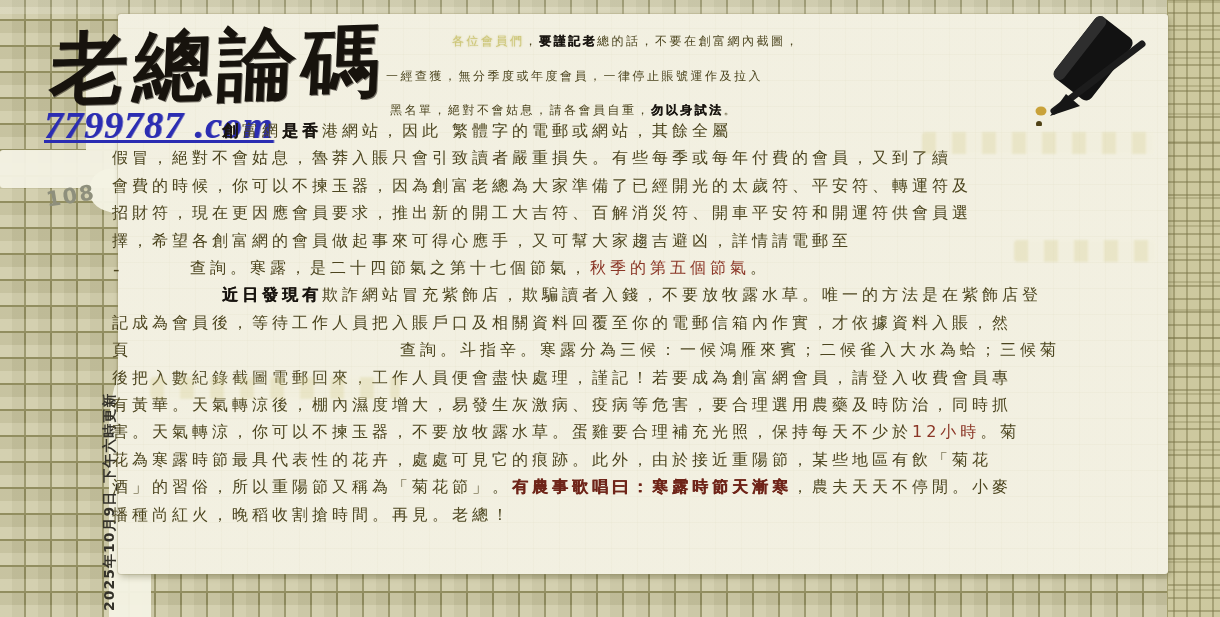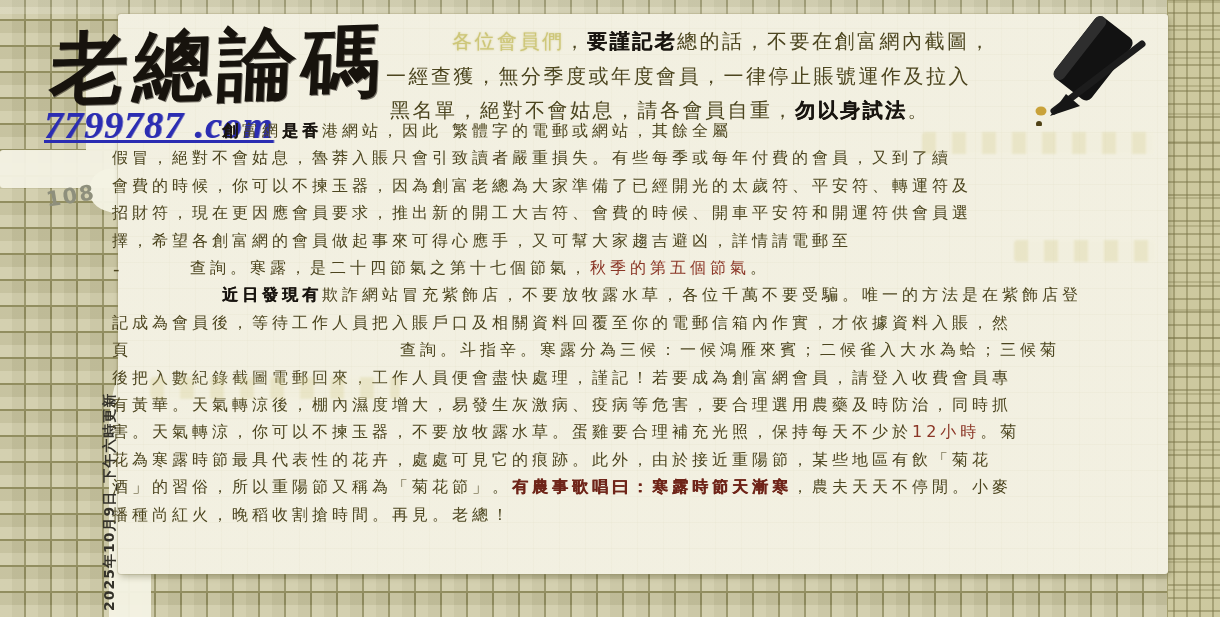--- a/index.html
+++ b/index.html
@@ -40,21 +40,21 @@
     font-weight:bold;font-style:italic;font-size:38px;letter-spacing:1px;
     color:#2b2db2;text-decoration:underline;white-space:nowrap;
     text-shadow:1px 0 0 rgba(43,45,178,.6);}
   .page-number{position:absolute;left:46px;top:184px;font-size:21px;color:#8e8f7c;
     letter-spacing:2px;transform:rotate(-9deg);font-weight:bold;}
   .update-date{position:absolute;left:101px;top:611px;width:232px;
     transform:rotate(-90deg);transform-origin:0 0;
     font-size:14px;font-weight:bold;color:#34322a;letter-spacing:1px;white-space:nowrap;}
   
   .notice{position:absolute;left:386px;top:24px;width:790px;
-    font-size:20px;line-height:34.5px;letter-spacing:2.5px;color:#4c451f;}
+    font-size:12px;line-height:34.5px;letter-spacing:2.5px;color:#4c451f;}
   
   .bodytext{position:absolute;left:112px;top:117px;width:1056px;
     font-size:16px;line-height:27.4px;letter-spacing:4px;color:#4c451f;}
   .line{white-space:nowrap;}
   .seg-n{color:#4c451f;}
   .seg-b{color:#191510;font-weight:bold;text-shadow:.5px 0 0 #191510;}
   .seg-r{color:#8a3525;}
   .seg-br{color:#6e2418;font-weight:bold;text-shadow:.5px 0 0 #6e2418;}
   .seg-f{color:#cdc678;text-shadow:0 0 2px rgba(205,198,120,.8);}
   .seg-gap{display:inline-block;}
@@ -95,24 +95,24 @@
     <div class="notice" id="notice-block">
         <div class="line" style="padding-left: 66px;"><span class="seg-f">各位會員們</span><span class="seg-n">，</span><span class="seg-b">要謹記老</span><span class="seg-n">總的話，不要在創富網內截圖，</span></div>
         <div class="line"><span class="seg-n">一經查獲，無分季度或年度會員，一律停止賬號運作及拉入</span></div>
         <div class="line" style="padding-left: 4px;"><span class="seg-n">黑名單，絕對不會姑息，請各會員自重，</span><span class="seg-b">勿以身試法</span><span class="seg-n">。</span></div>
       </div>
 
     <div class="bodytext" id="body-block">
         <div class="line" style="padding-left: 110px;"><span class="seg-b">創</span><span class="seg-n">富網</span><span class="seg-b">是香</span><span class="seg-n">港網站，因此</span><span class="seg-gap" style="width: 10px;"></span><span class="seg-n">繁體字的電郵或網站，其餘全屬</span></div>
         <div class="line"><span class="seg-n">假冒，絕對不會姑息，魯莽入賬只會引致讀者嚴重損失。有些每季或每年付費的會員，又到了續</span></div>
         <div class="line"><span class="seg-n">會費的時候，你可以不揀玉器，因為創富老總為大家準備了已經開光的太歲符、平安符、轉運符及</span></div>
-        <div class="line"><span class="seg-n">招財符，現在更因應會員要求，推出新的開工大吉符、會費的時候、開車平安符和開運符供會員選</span></div>
+        <div class="line"><span class="seg-n">招財符，現在更因應會員要求，推出新的開工大吉符、百解消災符、開車平安符和開運符供會員選</span></div>
         <div class="line"><span class="seg-n">擇，希望各創富網的會員做起事來可得心應手，又可幫大家趨吉避凶，詳情請電郵至</span></div>
         <div class="line" style="padding-left: 78px;"><span class="seg-n">查詢。寒露，是二十四節氣之第十七個節氣，</span><span class="seg-r">秋季的第五個節氣</span><span class="seg-n">。</span></div>
-        <div class="line" style="padding-left: 110px;"><span class="seg-b">近日發現有</span><span class="seg-n">欺詐網站冒充紫飾店，不要放牧露水草，各位千萬不要受騙。唯一的方法是在紫飾店登</span></div>
+        <div class="line" style="padding-left: 110px;"><span class="seg-b">近日發現有</span><span class="seg-n">欺詐網站冒充紫飾店，欺騙讀者入錢，不要放牧露水草。唯一的方法是在紫飾店登</span></div>
         <div class="line"><span class="seg-n">記成為會員後，等待工作人員把入賬戶口及相關資料回覆至你的電郵信箱內作實，才依據資料入賬，然</span></div>
         <div class="line"><span class="seg-n">頁</span><span class="seg-gap" style="width: 268px;"></span><span class="seg-n">查詢。斗指辛。寒露分為三候：一候鴻雁來賓；二候雀入大水為蛤；三候菊</span></div>
         <div class="line"><span class="seg-n">後把入數紀錄截圖電郵回來，工作人員便會盡快處理，謹記！若要成為創富網會員，請登入收費會員專</span></div>
         <div class="line"><span class="seg-n">有黃華。天氣轉涼後，棚內濕度增大，易發生灰激病、疫病等危害，要合理選用農藥及時防治，同時抓</span></div>
         <div class="line"><span class="seg-n">害。天氣轉涼，你可以不揀玉器，不要放牧露水草。蛋雞要合理補充光照，保持每天不少於</span><span class="seg-r">12小時</span><span class="seg-n">。菊</span></div>
         <div class="line"><span class="seg-n">花為寒露時節最具代表性的花卉，處處可見它的痕跡。此外，由於接近重陽節，某些地區有飲「菊花</span></div>
         <div class="line"><span class="seg-n">酒」的習俗，所以重陽節又稱為「菊花節」。</span><span class="seg-br">有農事歌唱曰：寒露時節天漸寒</span><span class="seg-n">，農夫天天不停閒。小麥</span></div>
         <div class="line"><span class="seg-n">播種尚紅火，晚稻收割搶時間。再見。老總！</span></div>
       </div>
 

